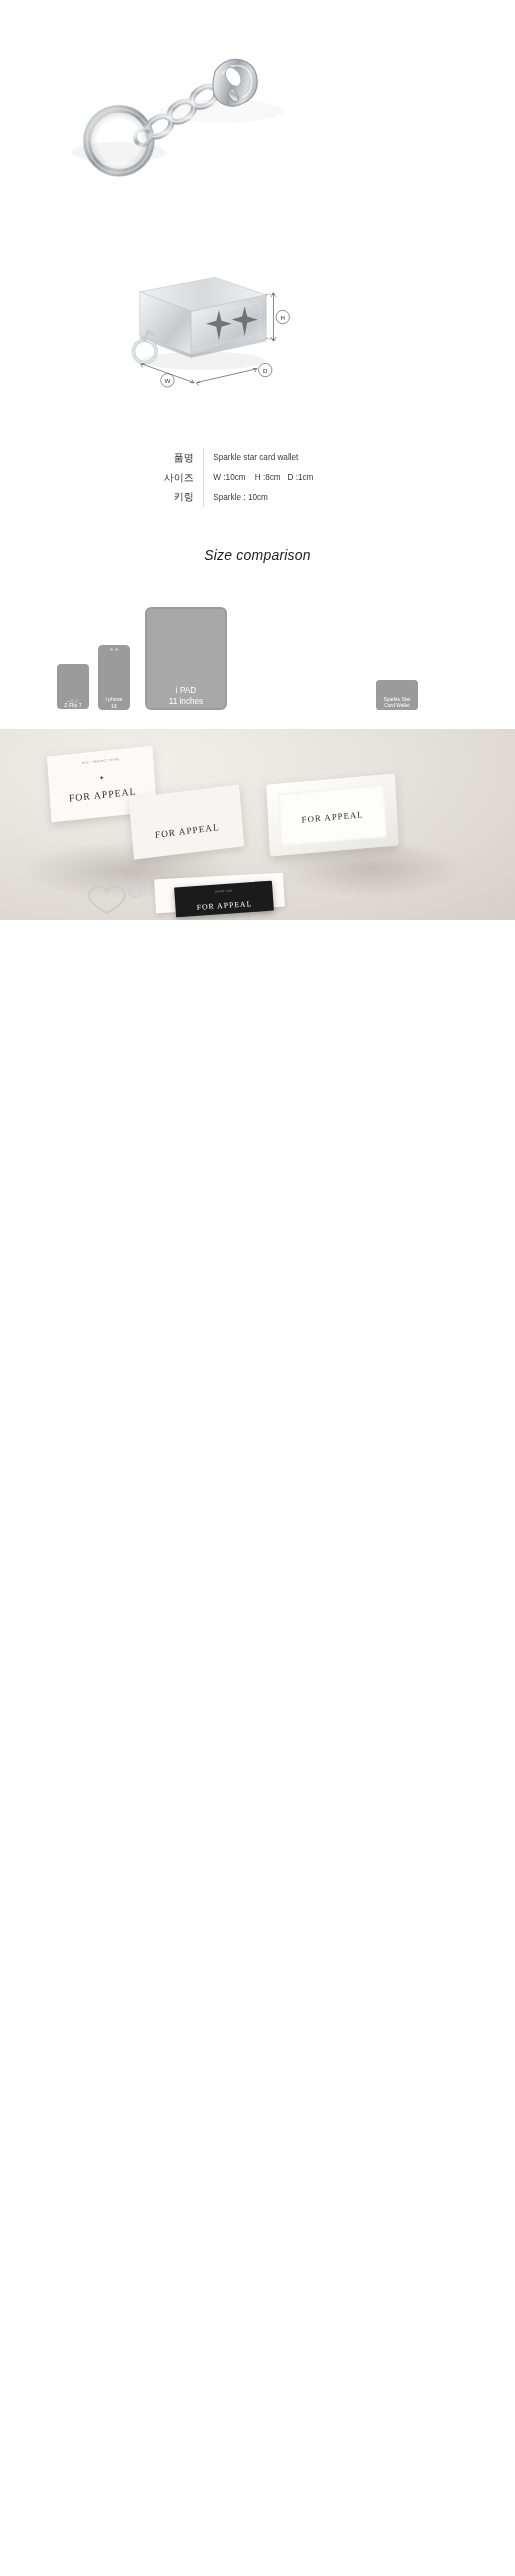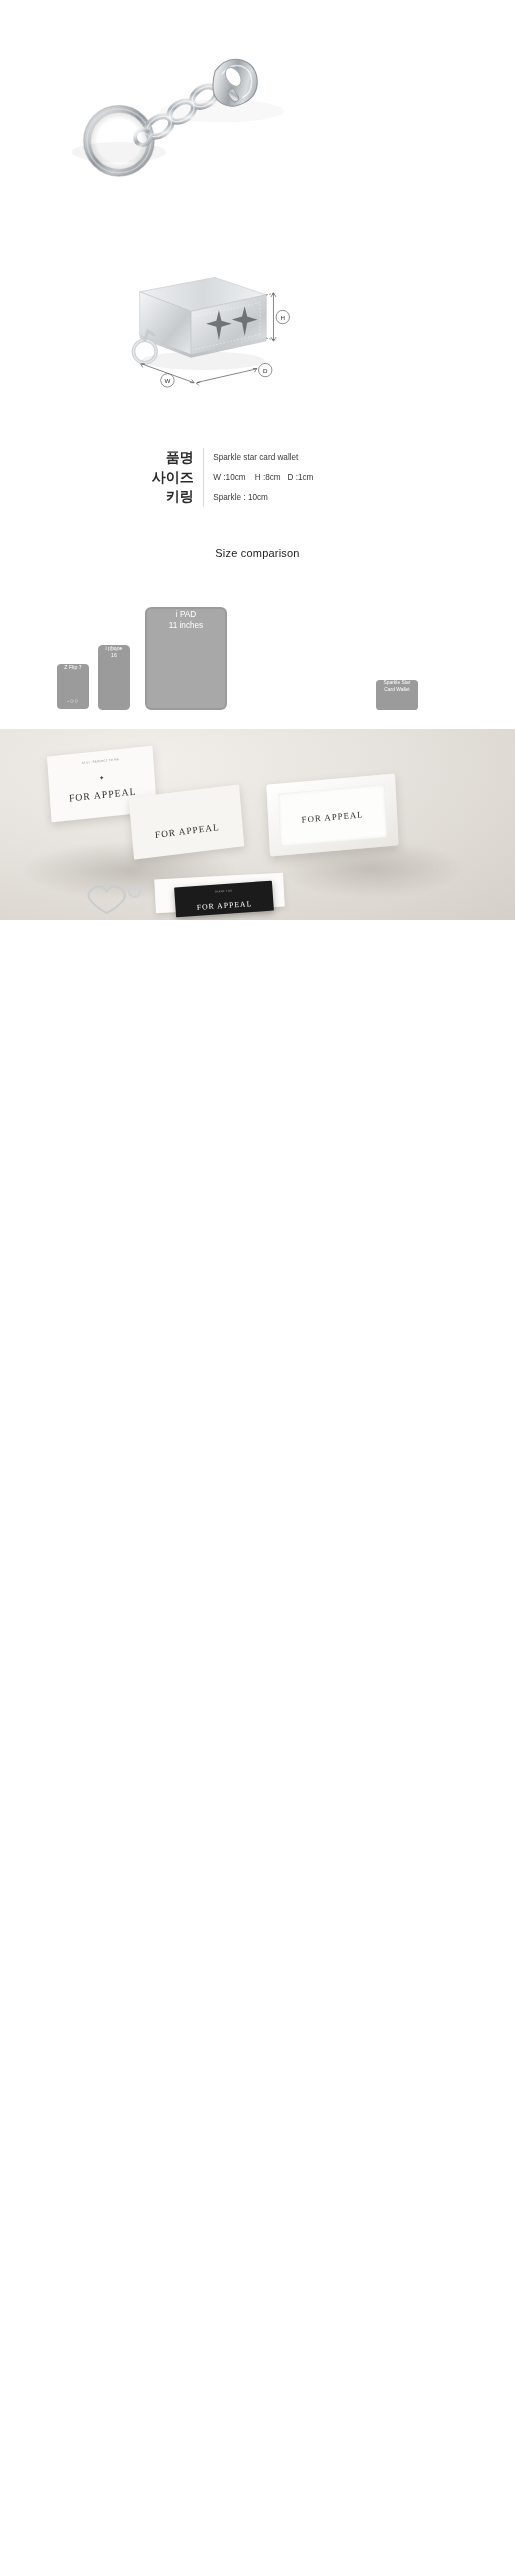--- a/index.html
+++ b/index.html
@@ -43,62 +43,63 @@
   .spec-table {
     margin: 0 auto;
     width: 222px;
     border-collapse: collapse;
   }
   .spec-table tr { height: 19.6px; }
   .spec-table td.k {
     width: 57px;
     text-align: right;
     padding-right: 9.3px;
-    font-size: 14px;
-    font-weight: bold;
+    font-size: 10px;
+    font-weight: normal;
     color: #2b2b2b;
     white-space: nowrap;
   }
   .spec-table td.v {
     font-size: 8.2px;
     color: #3a3a3a;
     border-left: 0.5px solid #d9d9d9;
     padding-left: 9.3px;
     white-space: pre;
   }
 
   
   .sec-compare {
     height: 191px;
     position: relative;
     background: #ffffff;
   }
   .compare-title {
     text-align: center;
-    font-size: 11px;
+    font-size: 14px;
     color: #222;
     padding-top: 9.3px;
     letter-spacing: 0.2px;
+    font-style: italic;
   }
   .compare-stage {
     position: absolute;
     left: 0; top: 49px;
     width: 515px; height: 134px;
   }
   .dev {
     position: absolute;
     background: #9b9b9b;
     border-radius: 5.2px;
     color: #ffffff;
     text-align: center;
     font-size: 5.7px;
     line-height: 1.35;
     display: flex;
     align-items: center;
-    justify-content: flex-start;
+    justify-content: flex-end;
     flex-direction: column;
   }
   .dev.zflip {
     left: 57px; top: 77px;
     width: 32px; height: 45px;
     border-radius: 4.1px;
     font-size: 5.2px;
   }
   .dev.iphone {
     left: 98px; top: 58px;

